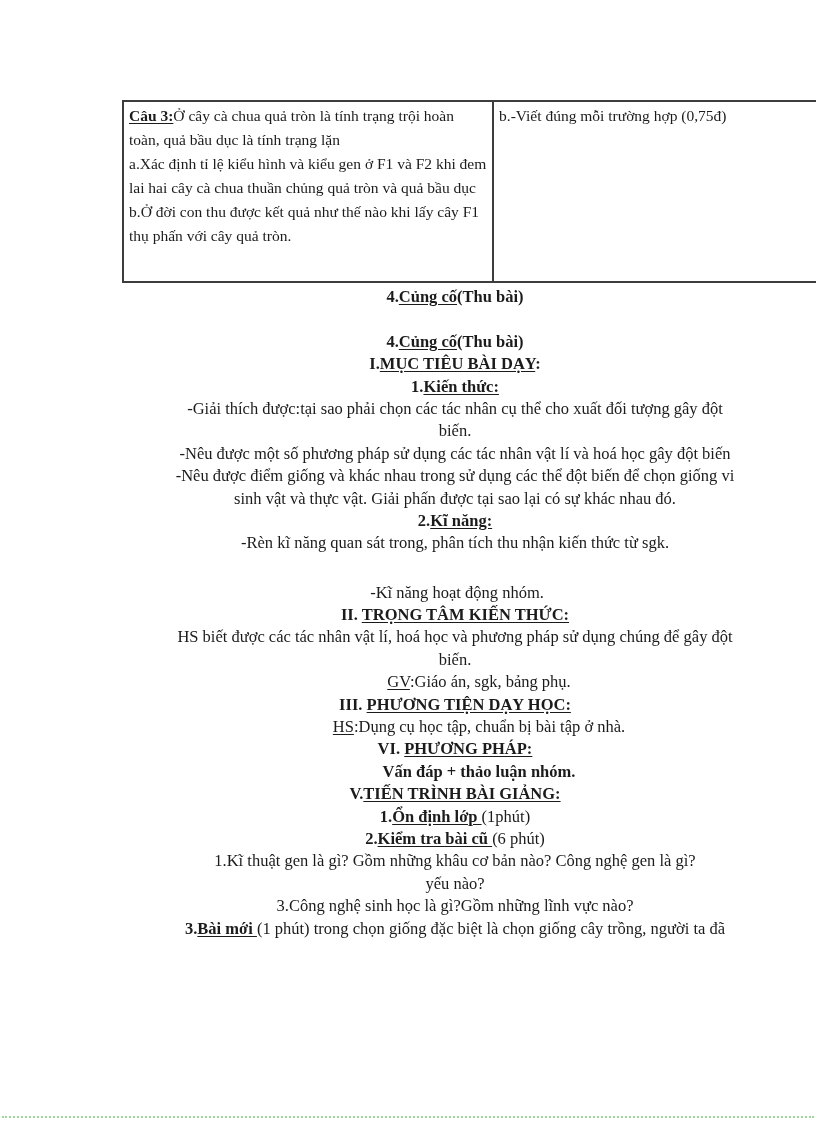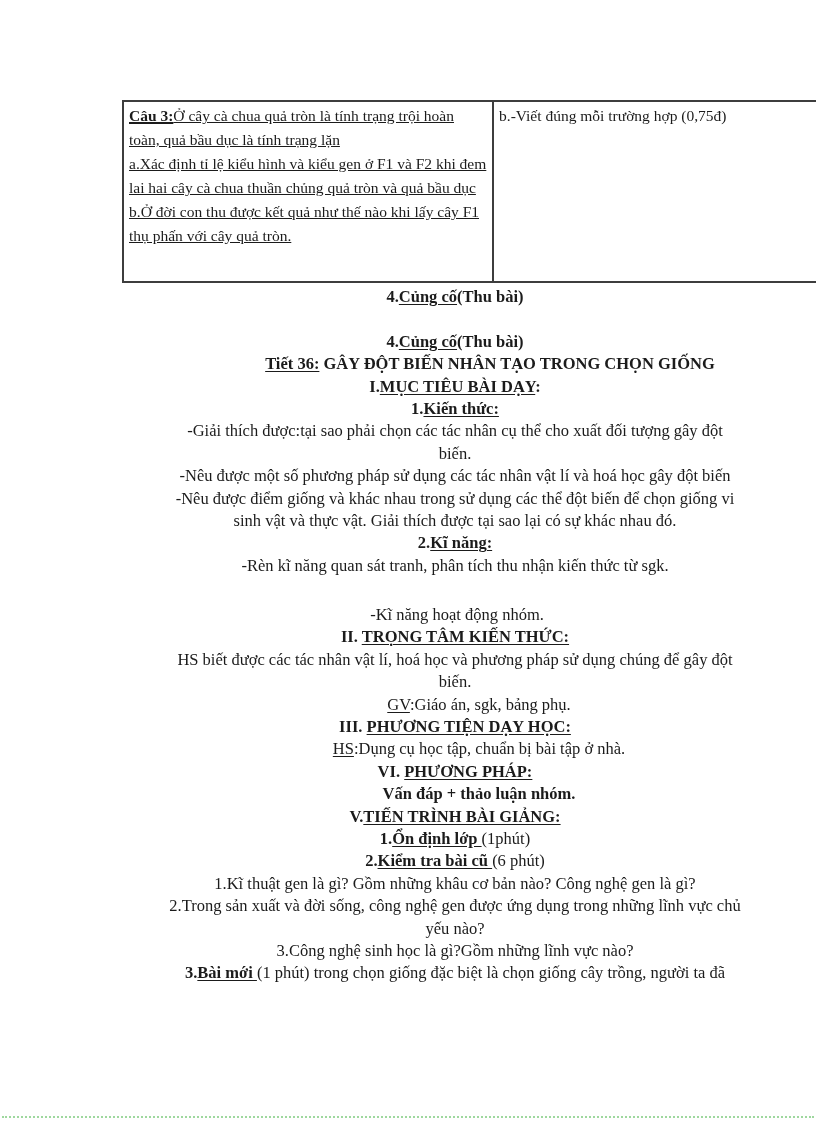--- a/index.html
+++ b/index.html
@@ -17,21 +17,21 @@
     width: 692px; height: 183px;
     border-collapse: collapse; table-layout: fixed;
   }
   table.q-table td {
     border: 2px solid #3d3d3d;
     vertical-align: top;
     padding: 2px 5px 2px 5px;
     font-size: 15.5px;
     line-height: 24px;
   }
-  td.q-cell { width: 370px; text-decoration: underline; }
+  td.q-cell { width: 370px; }
   td.a-cell { width: 390px; }
   .para { white-space: normal; }
   .body-text {
     position: absolute; left: 115px; top: 286px; width: 680px;
     font-size: 16.5px; line-height: 22.4px;
   }
   .body-text .line { white-space: nowrap; height: 22.4px; text-align: center; }
   .bold { font-weight: bold; }
   .underline { text-decoration: underline; text-underline-offset: 2px; }
   .footer-rule {
@@ -56,44 +56,42 @@
             <div class="para"><span>b.-Viết đúng mỗi trường hợp (0,75đ)</span></div>
           </td>
       </tr>
     </tbody>
   </table>
 
   <div class="body-text" id="body-lines">
       <div class="line"><span class="bold">4.</span><span class="bold underline">Củng cố</span><span class="bold">(Thu bài)</span></div>
       <div class="line">&nbsp;</div>
       <div class="line"><span class="bold">4.</span><span class="bold underline">Củng cố</span><span class="bold">(Thu bài)</span></div>
-      <div class="line" style="padding-left: 70px;"><span class="bold underline">Tiết 36:</span><span class="bold"> GÂY ĐỘT BIẾN NHÂN TẠO TRONG CHỌN GIỐNG</span></div>
       <div class="line"><span class="bold">I.</span><span class="bold underline">MỤC TIÊU BÀI DẠY</span><span class="bold">:</span></div>
       <div class="line"><span class="bold">1.</span><span class="bold underline">Kiến thức:</span></div>
       <div class="line"><span>-Giải thích được:tại sao phải chọn các tác nhân cụ thể cho xuất đối tượng gây đột</span></div>
       <div class="line"><span>biến.</span></div>
       <div class="line"><span>-Nêu được một số phương pháp sử dụng các tác nhân vật lí và hoá học gây đột biến</span></div>
       <div class="line"><span>-Nêu được điểm giống và khác nhau trong sử dụng các thể đột biến để chọn giống vi</span></div>
-      <div class="line"><span>sinh vật và thực vật. Giải thích được tại sao lại có sự khác nhau đó.</span></div>
+      <div class="line"><span>sinh vật và thực vật. Giải phấn được tại sao lại có sự khác nhau đó.</span></div>
       <div class="line"><span class="bold">2.</span><span class="bold underline">Kĩ năng:</span></div>
-      <div class="line"><span>-Rèn kĩ năng quan sát tranh, phân tích thu nhận kiến thức từ sgk.</span></div>
+      <div class="line"><span>-Rèn kĩ năng quan sát trong, phân tích thu nhận kiến thức từ sgk.</span></div>
       <div class="line" style="padding-left: 4px; margin-top: 27px;"><span>-Kĩ năng hoạt động nhóm.</span></div>
       <div class="line"><span class="bold">II. </span><span class="bold underline">TRỌNG TÂM KIẾN THỨC:</span></div>
       <div class="line"><span>HS biết được các tác nhân vật lí, hoá học và phương pháp sử dụng chúng để gây đột</span></div>
       <div class="line"><span>biến.</span></div>
       <div class="line" style="padding-left: 48px;"><span class="underline">GV</span><span>:Giáo án, sgk, bảng phụ.</span></div>
       <div class="line"><span class="bold">III. </span><span class="bold underline">PHƯƠNG TIỆN DẠY HỌC:</span></div>
       <div class="line" style="padding-left: 48px;"><span class="underline">HS</span><span>:Dụng cụ học tập, chuẩn bị bài tập ở nhà.</span></div>
       <div class="line"><span class="bold">VI. </span><span class="bold underline">PHƯƠNG PHÁP:</span></div>
       <div class="line" style="padding-left: 48px; font-weight: bold;"><span>Vấn đáp + thảo luận nhóm.</span></div>
       <div class="line"><span class="bold">V.</span><span class="bold underline">TIẾN TRÌNH BÀI GIẢNG:</span></div>
       <div class="line"><span class="bold">1.</span><span class="bold underline">Ổn định lớp </span><span>(1phút)</span></div>
       <div class="line"><span class="bold">2.</span><span class="bold underline">Kiểm tra bài cũ </span><span>(6 phút)</span></div>
       <div class="line"><span>1.Kĩ thuật gen là gì? Gồm những khâu cơ bản nào? Công nghệ gen là gì?</span></div>
-      <div class="line"><span>2.Trong sản xuất và đời sống, công nghệ gen được ứng dụng trong những lĩnh vực chủ</span></div>
       <div class="line"><span>yếu nào?</span></div>
       <div class="line"><span>3.Công nghệ sinh học là gì?Gồm những lĩnh vực nào?</span></div>
       <div class="line"><span class="bold">3.</span><span class="bold underline">Bài mới </span><span>(1 phút) trong chọn giống đặc biệt là chọn giống cây trồng, người ta đã</span></div>
     </div>
 
   <div class="footer-rule"></div>
 
 </div>
 
 </body></html>

